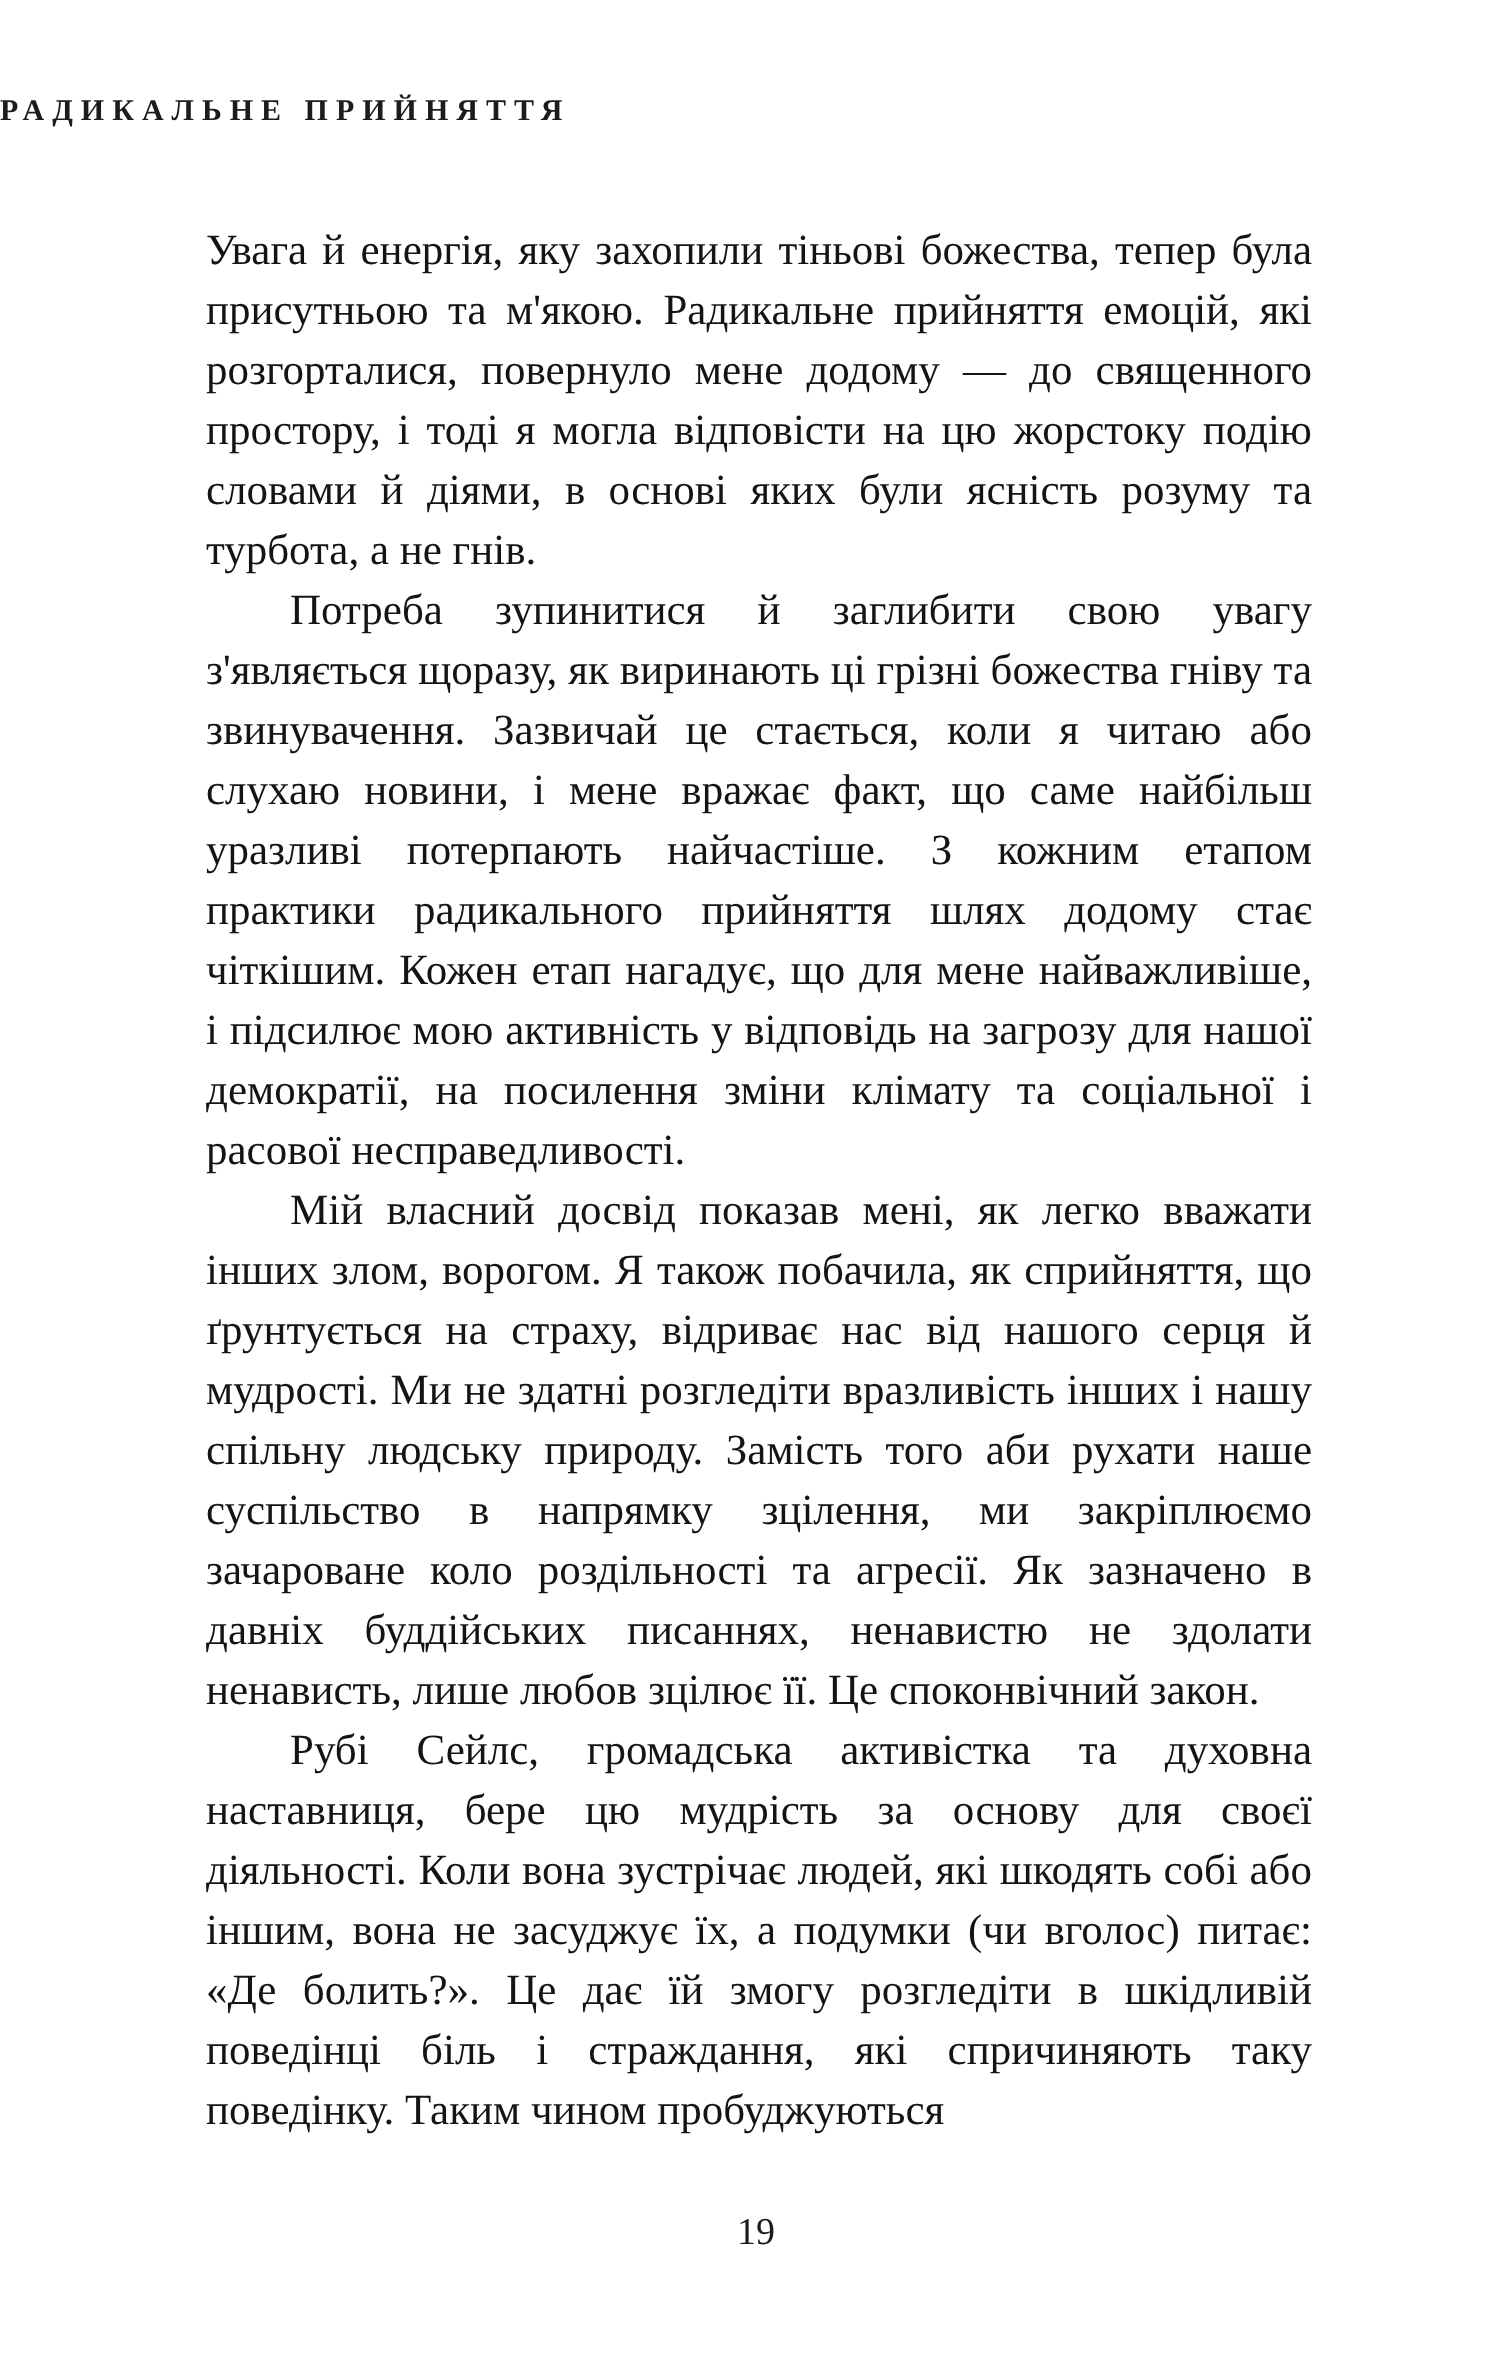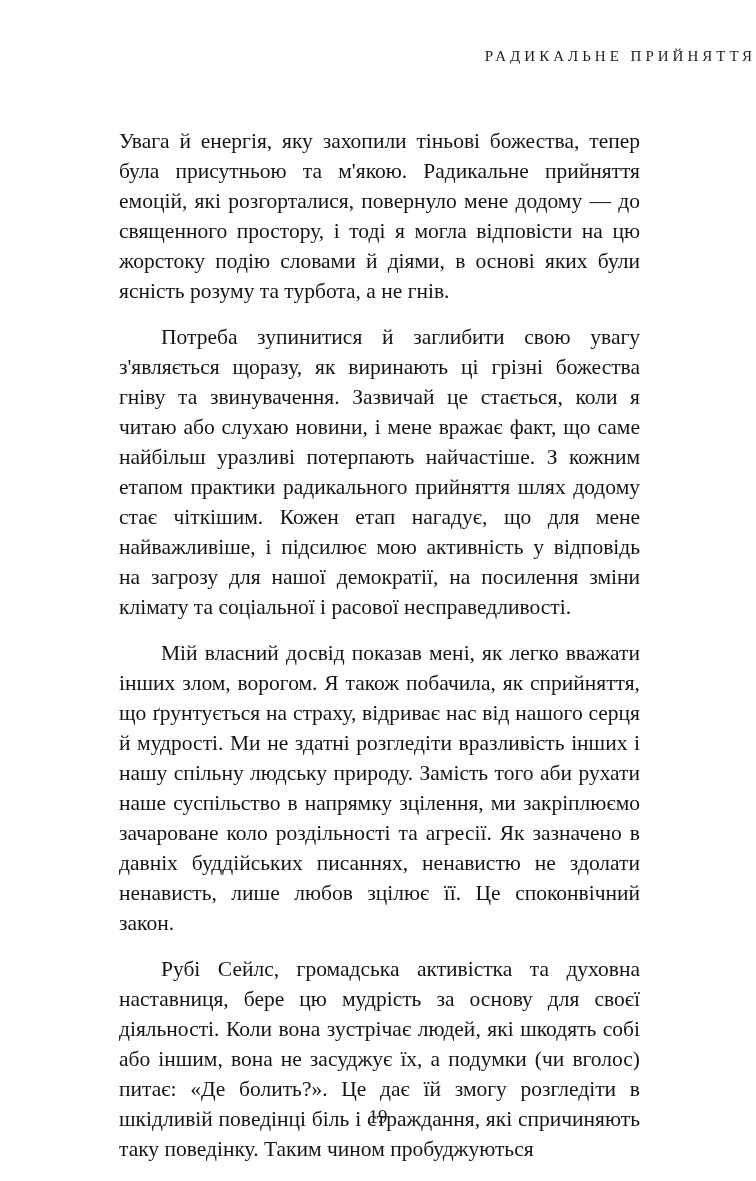--- a/index.html
+++ b/index.html
@@ -14,39 +14,39 @@
       background: #ffffff;
       font-family: "Liberation Serif", "DejaVu Serif", serif;
       color: #161616;
       overflow: hidden;
     }
     .running-title {
       position: absolute;
       top: 48px;
       left: 0;
       width: 100%;
-      text-align: right;
+      text-align: left;
       font-size: 15px;
-      font-weight: 400;
+      font-weight: 700;
       letter-spacing: 4px;
       text-transform: uppercase;
       color: #1c1c1c;
     }
     .content {
       position: absolute;
       top: 110px;
       left: 103px;
       width: 553px;
       font-size: 21.5px;
       line-height: 30px;
       text-align: justify;
       color: #141414;
     }
     .content p {
-      margin: 16px;
+      margin: 0;
       padding: 0;
       text-indent: 42px;
     }
     .content p.first {
       text-indent: 0;
     }
     .page-number {
       position: absolute;
       top: 1106px;
       left: 0;

